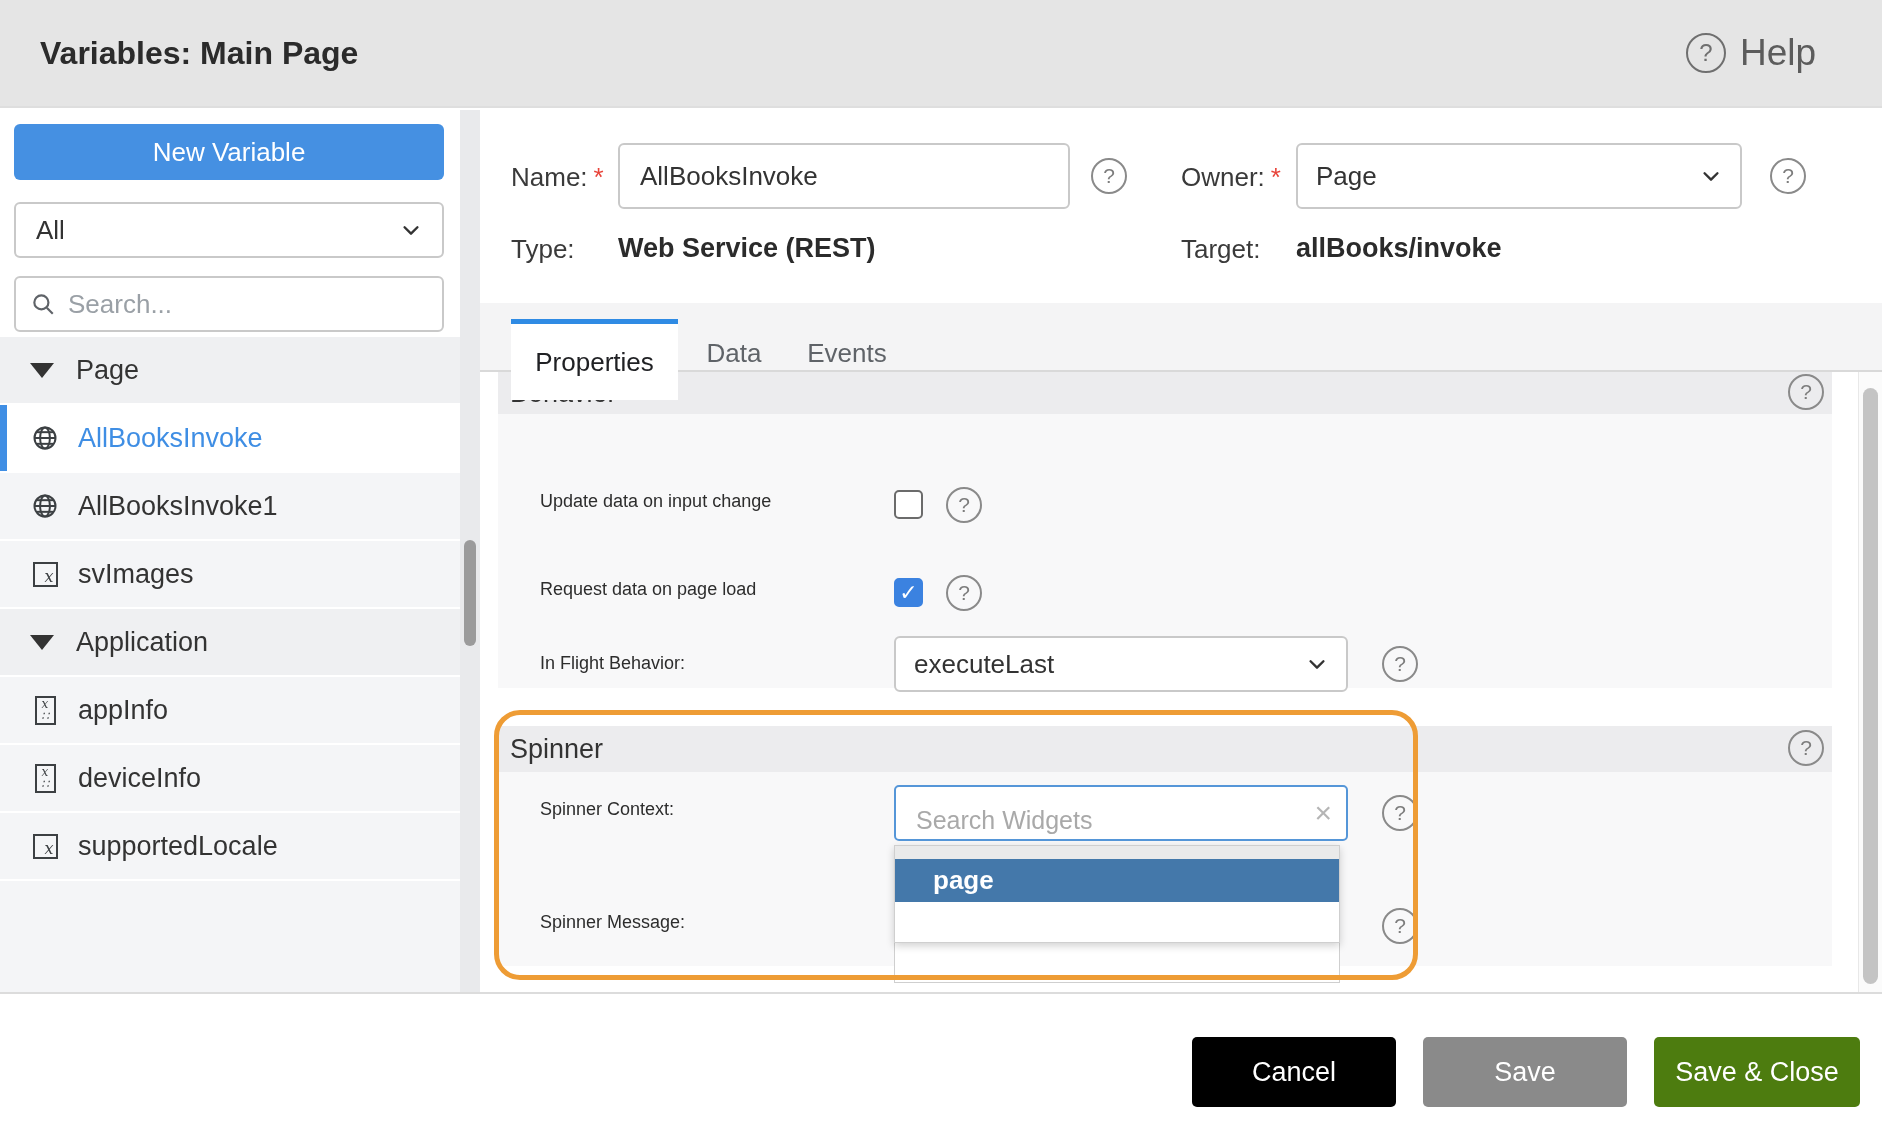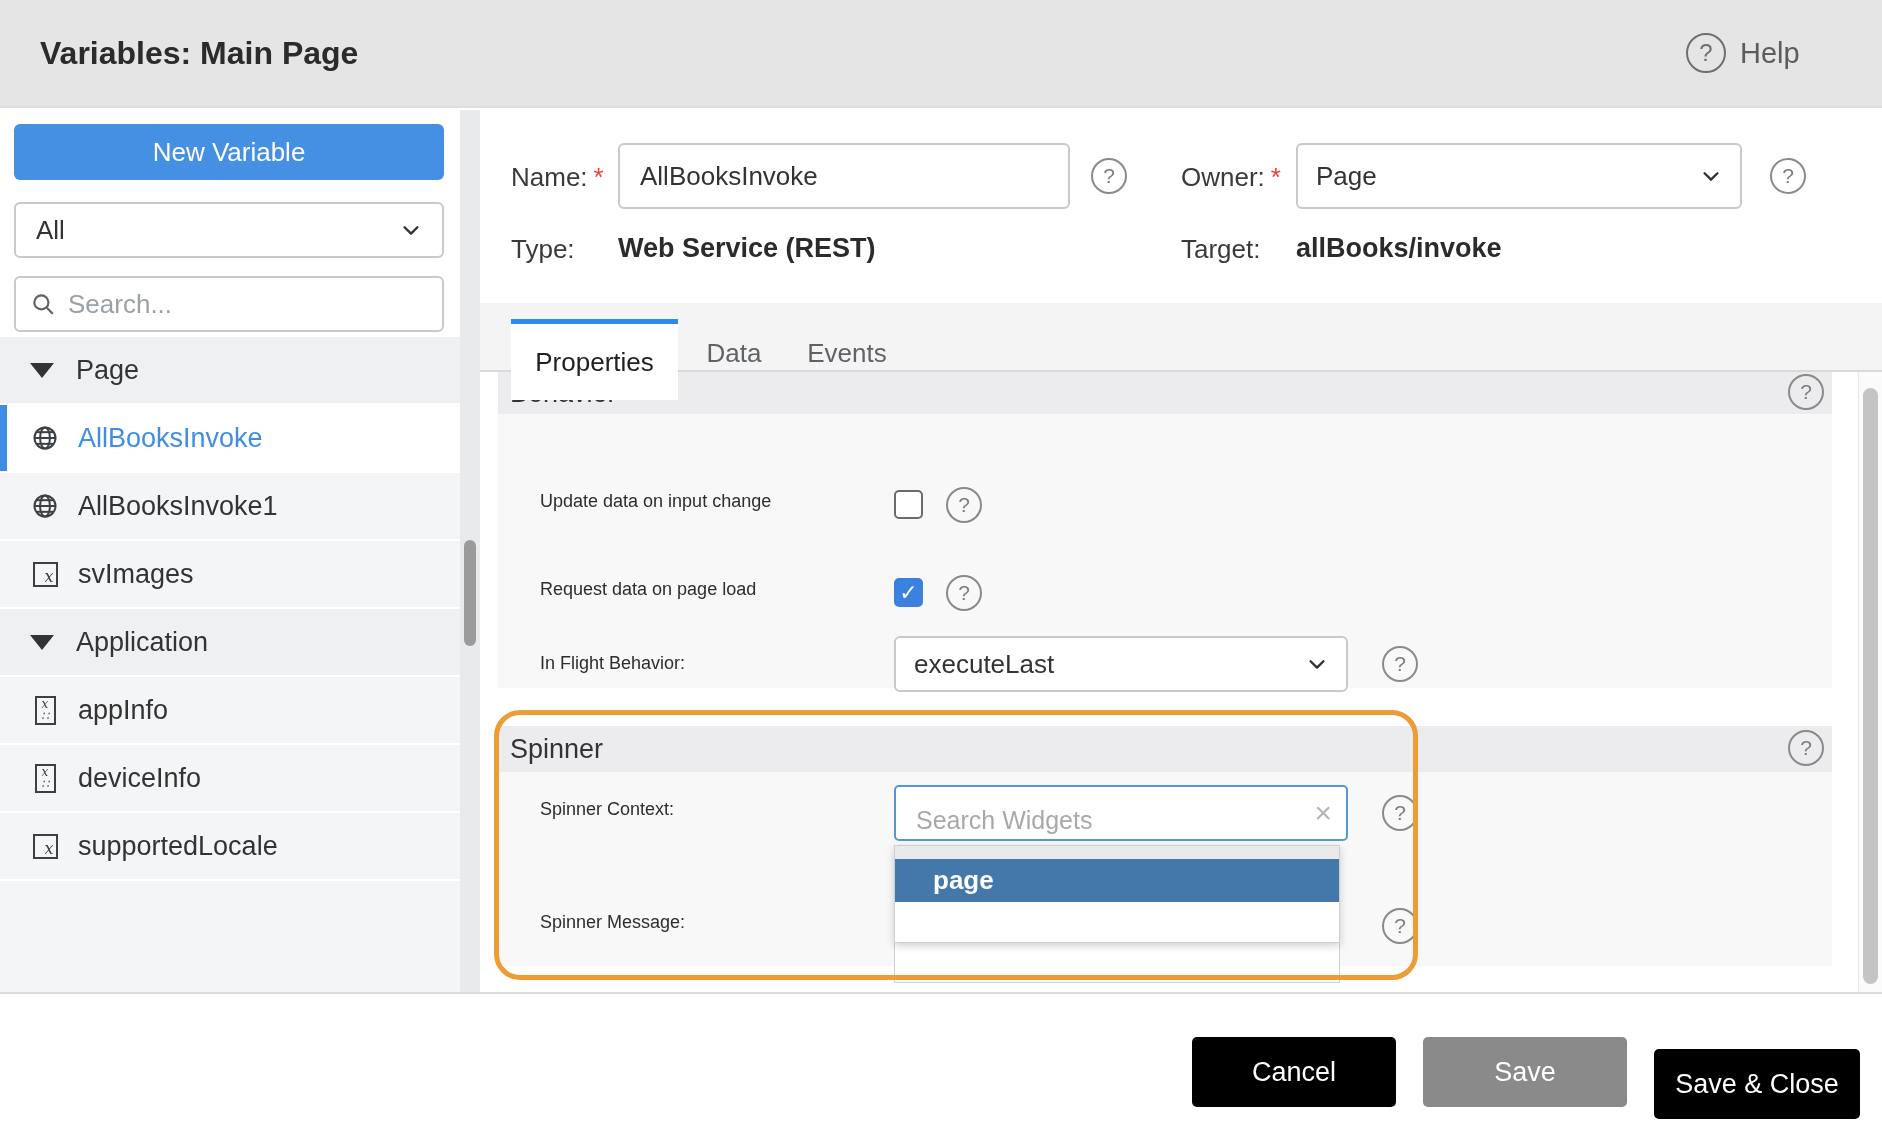--- a/index.html
+++ b/index.html
@@ -4,21 +4,21 @@
 <style>
   * { margin:0; padding:0; box-sizing:border-box; }
   html,body { width:1882px; height:1124px; background:#fff; font-family:"Liberation Sans", sans-serif; overflow:hidden; }
   .stage { position:relative; width:1882px; height:1124px; background:#fff; }
 
   
   .header { position:absolute; left:0; top:0; width:1882px; height:108px; background:#e5e5e5; border-bottom:2px solid #dedede; }
   .title { position:absolute; left:40px; top:0; line-height:106px; font-size:32px; font-weight:600; color:#2b2b2b; }
   .help { position:absolute; left:1686px; top:31px; height:44px; display:flex; align-items:center; gap:14px; cursor:pointer; }
   .help .qbig { width:40px; height:40px; border:2.5px solid #6f6f6f; border-radius:50%; color:#6f6f6f; font-size:24px; display:flex; align-items:center; justify-content:center; background:transparent; }
-  .help .help-label { font-size:29px; color:#5c5c5c; }
+  .help .help-label { font-size:37px; color:#5c5c5c; }
 
   
   .sidebar { position:absolute; left:0; top:110px; width:460px; height:882px; background:#fff; }
   .new-var-btn { position:absolute; left:14px; top:14px; width:430px; height:56px; background:#4590e2; border:none; border-radius:6px; color:#fff; font-size:26px; font-family:inherit; cursor:pointer; }
   .side-select { position:absolute; left:14px; top:92px; width:430px; height:56px; border:2px solid #c9c9c9; border-radius:6px; background:#fff; display:flex; align-items:center; padding:0 20px; font-size:26px; color:#333; cursor:pointer; }
   .side-select .spacer { flex:1; }
   .side-search { position:absolute; left:14px; top:166px; width:430px; height:56px; border:2px solid #c9c9c9; border-radius:6px; background:#fff; display:flex; align-items:center; padding:0 14px; gap:12px; }
   .side-search input { border:none; outline:none; flex:1; font-size:26px; font-family:inherit; color:#333; background:transparent; }
   .side-search input::placeholder { color:#9aa0a6; }
   .tree { position:absolute; left:0; top:227px; width:460px; }
@@ -80,21 +80,21 @@
   
   .vscroll { position:absolute; left:1378px; top:262px; width:24px; height:620px; background:#fbfbfb; border-left:1px solid #e8e8e8; }
   .vscroll .thumb { position:absolute; left:4px; top:16px; width:15px; height:596px; background:#c4c4c4; border-radius:8px; cursor:pointer; }
 
   
   .hline { position:absolute; left:0; top:992px; width:1882px; height:2px; background:#dcdcdc; }
   .footer { position:absolute; left:0; top:994px; width:1882px; height:130px; background:#fff; }
   .fbtn { position:absolute; top:43px; height:70px; border:none; border-radius:5px; color:#fff; font-size:27px; font-weight:500; font-family:inherit; cursor:pointer; }
   .btn-cancel { left:1192px; width:204px; background:#000000; }
   .btn-save { left:1423px; width:204px; background:#8a8a8a; }
-  .btn-saveclose { left:1654px; width:206px; background:#000000;margin-top:12px; }
+  .btn-saveclose { left:1654px; width:206px; background:#4d7c0f; }
 
   svg { display:block; }
 </style>
 </head>
 <body>
 
 <div class="stage">
 
   <div class="header">
     <div class="title">Variables: Main Page</div>

